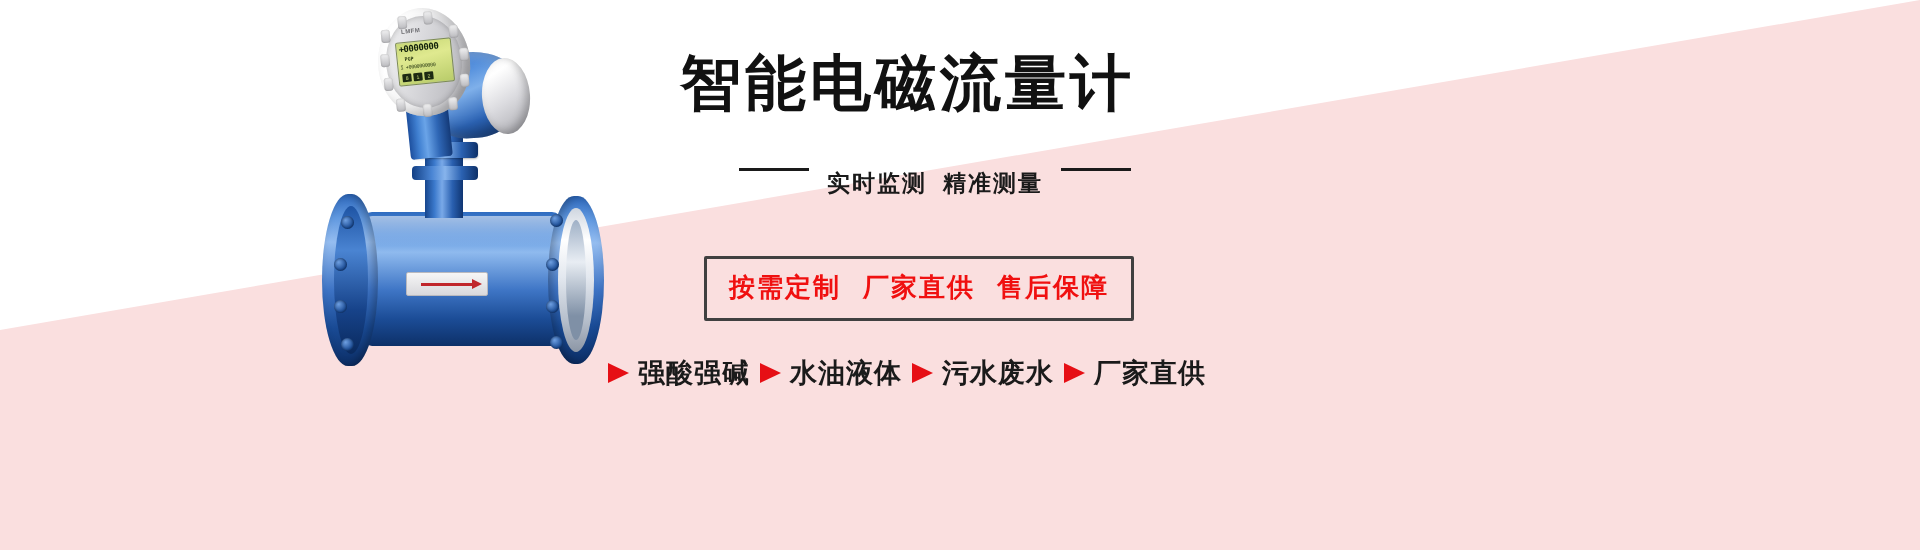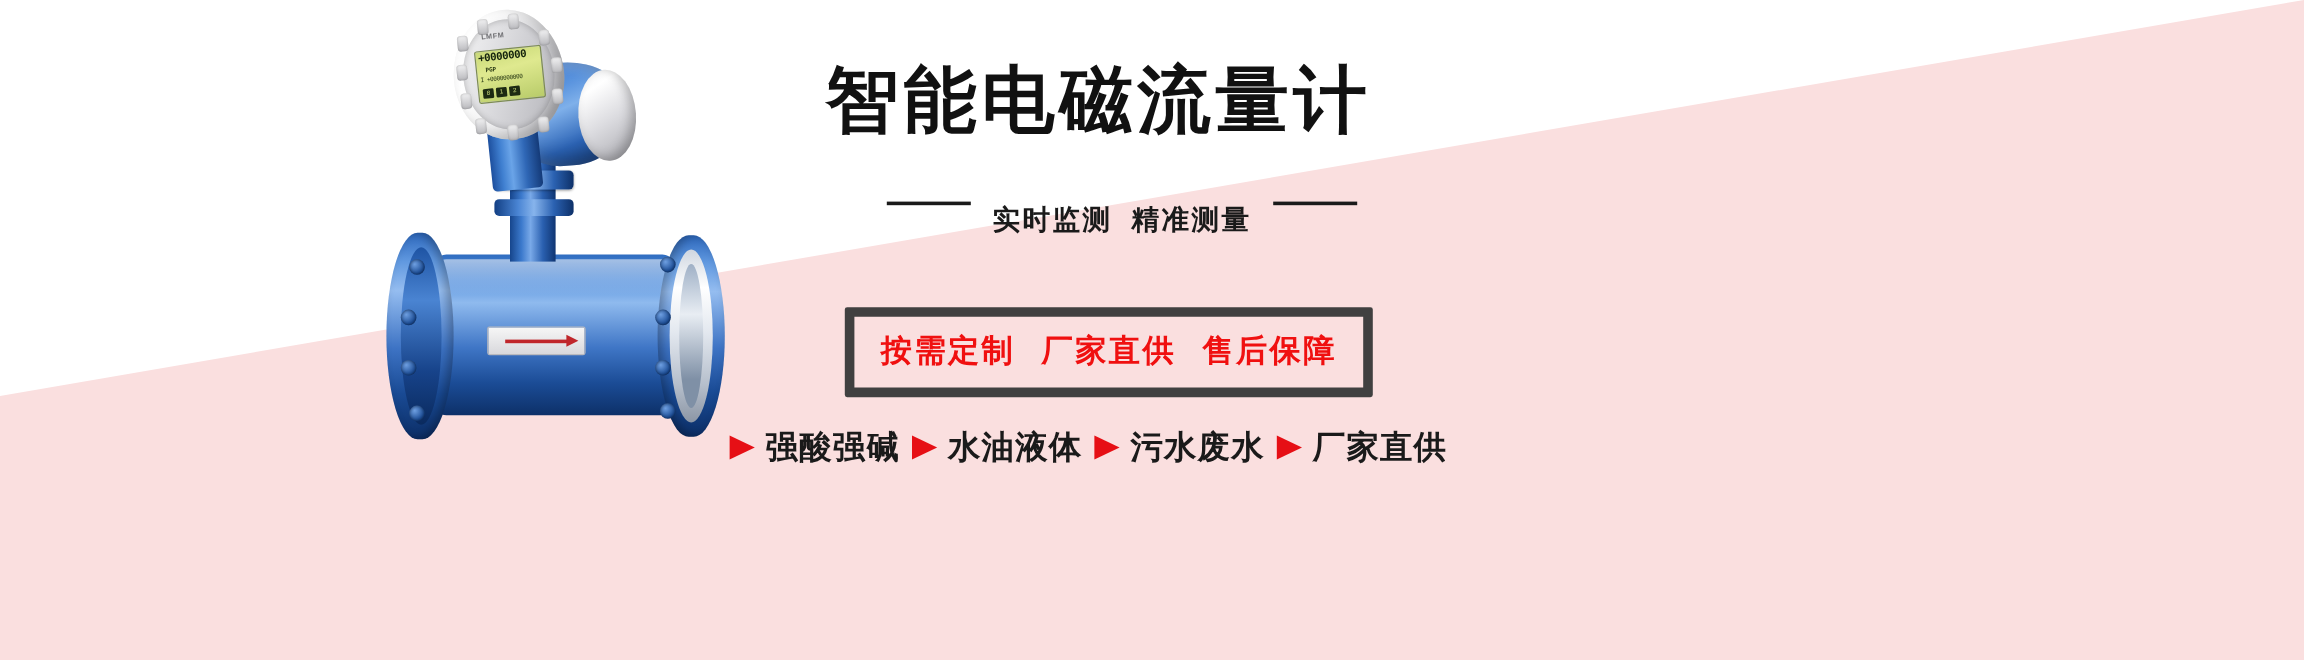--- a/index.html
+++ b/index.html
@@ -163,34 +163,34 @@
   .bolt{
     position:absolute;width:13px;height:13px;border-radius:50%;
     background:radial-gradient(circle at 35% 32%,#6fa0e2,#1c4d96 65%,#0b2a5c);
     box-shadow:inset 0 0 3px rgba(0,0,0,.5);
   }
   
   .copy{position:absolute;left:600px;top:0;width:1100px;height:550px;z-index:5;}
   .title{
     position:absolute;left:80px;top:48px;width:520px;
     font-size:61px;line-height:70px;font-weight:bold;color:#111111;
-    letter-spacing:4px;white-space:nowrap;margin-left:8px;
+    letter-spacing:4px;white-space:nowrap;
   }
   .subrow{
     position:absolute;left:100px;top:168px;width:470px;
     display:flex;justify-content:center;gap:18px;
   }
   .dash{width:70px;height:3px;background:#1a1a1a;flex:none;}
   .subtext{
     font-size:23px;font-weight:bold;color:#1a1a1a;letter-spacing:2px;white-space:nowrap;
   }
   .subtext .gap{display:inline-block;width:16px;}
   .redbox{
     position:absolute;left:104px;top:256px;
-    border:8px solid #404040;border-radius:2px;
+    border:3px solid #404040;border-radius:2px;
     padding:11px 22px 13px 22px;
   }
   .redbox-text{
     font-size:26px;font-weight:bold;color:#f01010;letter-spacing:2px;white-space:nowrap;
   }
   .redbox-text .gap{display:inline-block;width:22px;}
   .features{
     position:absolute;left:8px;top:355px;width:600px;
     display:flex;align-items:center;gap:10px;white-space:nowrap;
   }

